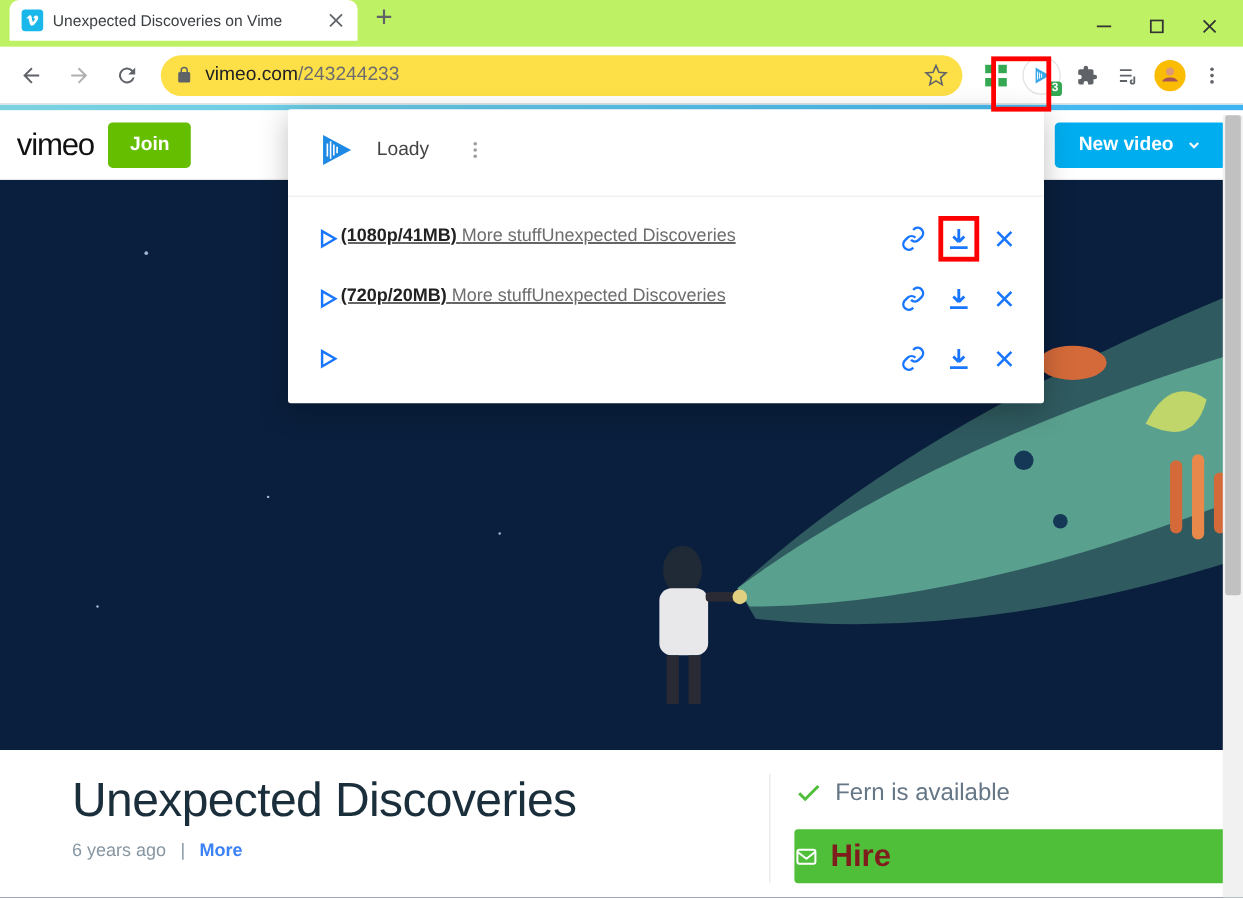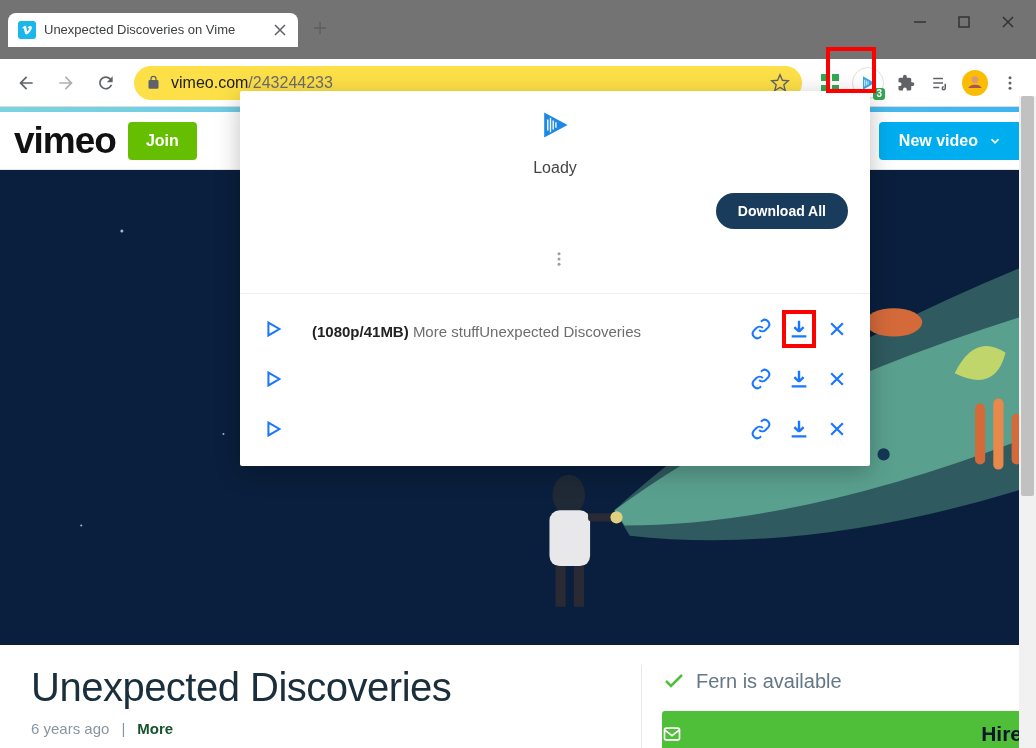--- a/index.html
+++ b/index.html
@@ -1,19 +1,19 @@
 <!DOCTYPE html>
 <html><head>
 <meta charset="utf-8">
 <style>
   * { box-sizing: border-box; margin: 0; padding: 0; font-family: -apple-system, BlinkMacSystemFont, 'Segoe UI', Arial, sans-serif; }
   body { width: 1036px; height: 748px; background: #fff; overflow: hidden; position: relative; }
 
   
-  .titlebar { height: 59px; background: #737373; display: flex; align-items: center; position: relative; }
+  .titlebar { height: 39px; background: #bef264; display: flex; align-items: flex-start; position: relative; }
   .tab { height: 34px; background: #fff; border-radius: 8px 8px 0 0; display: flex; align-items: center; padding: 0 10px 0 10px; margin-left: 8px; width: 290px; gap: 8px; }
   .favicon-vimeo { width: 18px; height: 18px; background: #1ab7ea; border-radius: 3px; display:flex; align-items:center; justify-content:center; }
   .favicon-vimeo svg { width:12px; height:12px; }
   .tab-title { font-size: 13px; color: #3c4043; white-space: nowrap; overflow: hidden; flex: 1; }
   .tab-close { width: 16px; height: 16px; display:flex; align-items:center; justify-content:center; color:#5f6368; cursor:pointer; }
   .newtab { width: 28px; height: 28px; margin-left: 8px; margin-bottom: 3px; display:flex; align-items:center; justify-content:center; color:#5f6368; cursor:pointer; }
   .win-controls { position:absolute; right:0; top:0; height:43px; display:flex; align-items:center; gap:24px; padding: 0 18px; color:#333; }
   .win-btn { width:20px; height:20px; display:flex; align-items:center; justify-content:center; cursor:pointer; }
 
   
@@ -31,47 +31,47 @@
   .ext-loady { width:32px; height:32px; background:#fff; border:1px solid #e0e0e0; border-radius:50%; display:flex; align-items:center; justify-content:center; position:relative; }
   .ext-loady-box { position:absolute; left:826px; top:47px; width:50px; height:46px; border:4px solid #ff0000; pointer-events:none; z-index:50; }
   .loady-badge { position:absolute; bottom:-2px; right:-2px; background:#34a853; color:#fff; font-size:10px; font-weight:bold; border-radius:3px; padding:0 3px; line-height:12px; }
   .avatar { width:26px; height:26px; border-radius:50%; background:#fbbc04; display:flex; align-items:center; justify-content:center; }
 
   
   .gradient-bar { height:5px; background: linear-gradient(90deg, #7cd3e0 0%, #5bc5ec 50%, #3db4f0 100%); }
 
   
   .site-header { height:58px; background:#fff; display:flex; align-items:center; padding: 0 14px; gap:12px; border-bottom: 1px solid #e8e8e8; }
-  .vimeo-logo { font-size:37px; font-weight:700; color:#111; letter-spacing:-1px; }
+  .vimeo-logo { font-size:26px; font-weight:400; color:#111; letter-spacing:-1px; }
   .join-btn { background:#65bf00; color:#fff; font-weight:700; font-size:16px; padding:10px 18px; border-radius:4px; border:none; cursor:pointer; }
   .newvideo-btn { margin-left:auto; background:#00adef; color:#fff; font-weight:700; font-size:16px; padding:10px 20px; border-radius:4px; border:none; display:flex; align-items:center; gap:10px; cursor:pointer; }
 
   
   .video-area { background:#000; height:475px; position:relative; overflow:hidden; }
   .video-illustration { position:absolute; inset:0; }
 
   
-  .below { display:flex; padding: 20px 0 0 31px; }
+  .below { display:flex; padding: 20px 0 0 60px; }
   .video-title { font-size:40px; font-weight:400; color:#1a2e3b; letter-spacing:-0.5px; }
   .meta { margin-top:10px; font-size:15px; color:#8796a1; display:flex; align-items:center; gap:12px; }
-  .meta .more { color:#14532d; font-weight:600;text-align:center; }
+  .meta .more { color:#3b82f6; font-weight:600;text-align:center; }
   .side-panel { margin-left:auto; width:395px; border-left:1px solid #e8e8e8; padding: 0 0 0 20px; }
   .avail { font-size:20px; color:#657786; display:flex; align-items:center; gap:10px; margin-top:4px; }
   .check-green { color:#4fbf3a; }
-  .hire-btn { margin-top:18px; background:#4fbf3a; color:#0f172a; font-size:21px; font-weight:700; width:360px; height:45px; border:none; border-radius:3px; display:flex; align-items:center; justify-content:space-between; gap:10px; cursor:pointer; }
+  .hire-btn { margin-top:18px; background:#4fbf3a; color:#7f1d1d; font-size:26px; font-weight:700; width:360px; height:45px; border:none; border-radius:3px; display:flex; align-items:center; justify-content:flex-start; gap:10px; cursor:pointer; }
 
   
   .popup { position:absolute; left:240px; top:91px; width:630px; background:#fff; border-radius:2px; box-shadow: 0 6px 24px rgba(0,0,0,0.25); z-index:40; padding-bottom:12px; }
-  .popup-header { display:flex; align-items:center; padding: 16px 22px 20px 22px; gap:16px;flex-direction:column; }
+  .popup-header { display:flex; align-items:center; padding: 16px 22px 20px 22px; gap:16px; }
   .popup-logo svg { width:36px; height:36px; }
   .popup-title { font-size:16px; color:#444; }
   .dl-all { margin-left:auto; background:#1a3c5c; color:#fff; font-size:14px; font-weight:600; padding:10px 22px; border-radius:22px; border:none; cursor:pointer; }
   .popup-kebab { width:28px; height:28px; display:flex; align-items:center; justify-content:center; color:#999; cursor:pointer; margin-left:8px; }
   .popup-divider { height:1px; background:#eee; margin: 0 0 10px 0; }
-  .dl-row { display:flex; align-items:flex-end; padding: 14px 22px; gap:28px; }
+  .dl-row { display:flex; align-items:flex-start; padding: 14px 22px; gap:0;text-decoration:underline; }
   .play-icon { color:#1976ff; flex-shrink:0; }
   .row-text { font-size:15px; color:#6d6d6d; }
   .row-text b { color:#222; font-weight:700; }
   .row-actions { margin-left:auto; display:flex; align-items:center; gap:16px; }
   .act { color:#1976ff; cursor:pointer; width:22px; height:22px; display:flex; align-items:center; justify-content:center; position:relative; }
   .red-box-small { position:absolute; border:4px solid #ff0000; width:34px; height:38px; pointer-events:none; left:-6px; top:-8px; }
 
   
   .scrollbar { position:absolute; right:0; top:96px; bottom:0; width:17px; background:#f1f1f1; }
   .scroll-thumb { position:absolute; left:2px; right:2px; top:0; height:400px; background:#c1c1c1; border-radius:2px; }
@@ -274,21 +274,20 @@
     <span class="popup-logo">
       <svg viewBox="0 0 40 40">
           <path d="M8 6l26 14L8 34V6z" fill="#1e88e5"></path>
           <line x1="12" y1="14" x2="12" y2="26" stroke="#fff" stroke-width="1.5"></line>
           <line x1="15" y1="12" x2="15" y2="28" stroke="#fff" stroke-width="1.5"></line>
           <line x1="18" y1="15" x2="18" y2="25" stroke="#fff" stroke-width="1.5"></line>
           <line x1="21" y1="17" x2="21" y2="23" stroke="#fff" stroke-width="1.5"></line>
         </svg>
     </span>
     <span class="popup-title">Loady</span>
-    <button class="dl-all">Download All</button>
     <span class="popup-kebab">
       <svg width="18" height="18" viewBox="0 0 24 24">
           <circle cx="12" cy="5" r="2" fill="#9e9e9e"></circle>
           <circle cx="12" cy="12" r="2" fill="#9e9e9e"></circle>
           <circle cx="12" cy="19" r="2" fill="#9e9e9e"></circle>
         </svg>
     </span>
   </div>
   <div class="popup-divider"></div>
 
@@ -318,20 +317,21 @@
         </span>
     </div>
   </div>
 
   <div class="dl-row">
     <span class="play-icon">
         <svg width="22" height="22" viewBox="0 0 24 24">
           <path d="M7 5l12 7-12 7V5z" fill="none" stroke="#1976ff" stroke-width="2.2"></path>
         </svg>
       </span>
+    <span class="row-text"><b>(720p/20MB)</b> <span>More stuffUnexpected Discoveries</span></span>
     <div class="row-actions">
       <span class="act">
           <svg width="22" height="22" viewBox="0 0 24 24">
             <path d="M10 13a5 5 0 0 0 7 0l3-3a5 5 0 0 0-7-7l-1 1M14 11a5 5 0 0 0-7 0l-3 3a5 5 0 0 0 7 7l1-1" fill="none" stroke="#1976ff" stroke-width="2.2"></path>
           </svg>
         </span>
       <span class="act">
           <svg width="22" height="22" viewBox="0 0 24 24">
             <path d="M12 3v12m0 0l-5-5m5 5l5-5M4 20h16" fill="none" stroke="#1976ff" stroke-width="2.6"></path>
           </svg>

